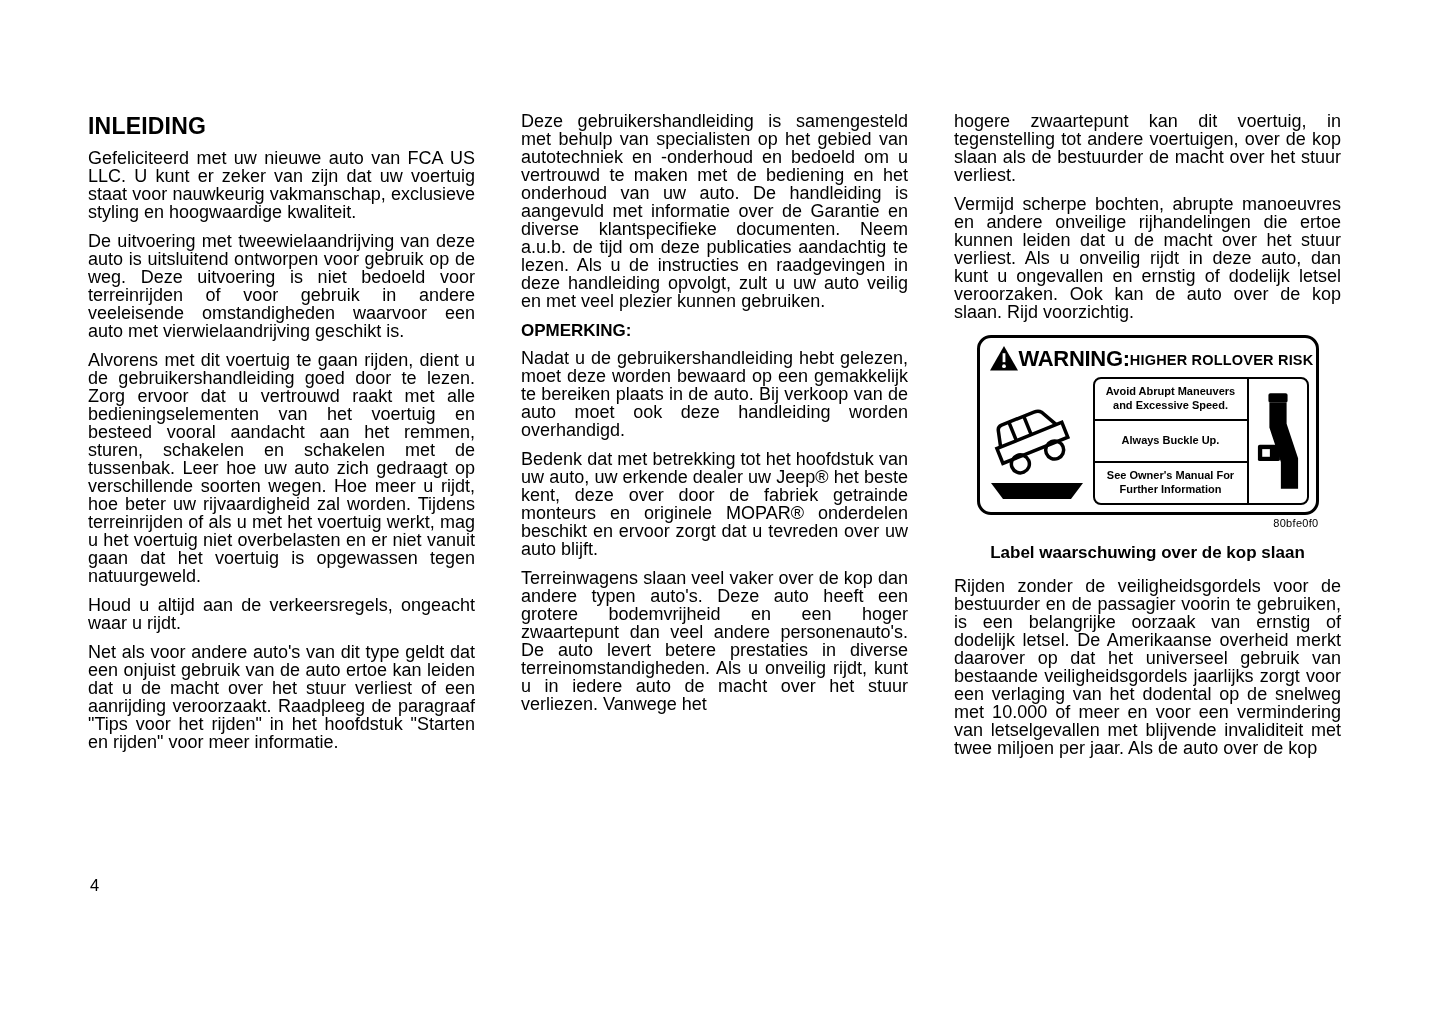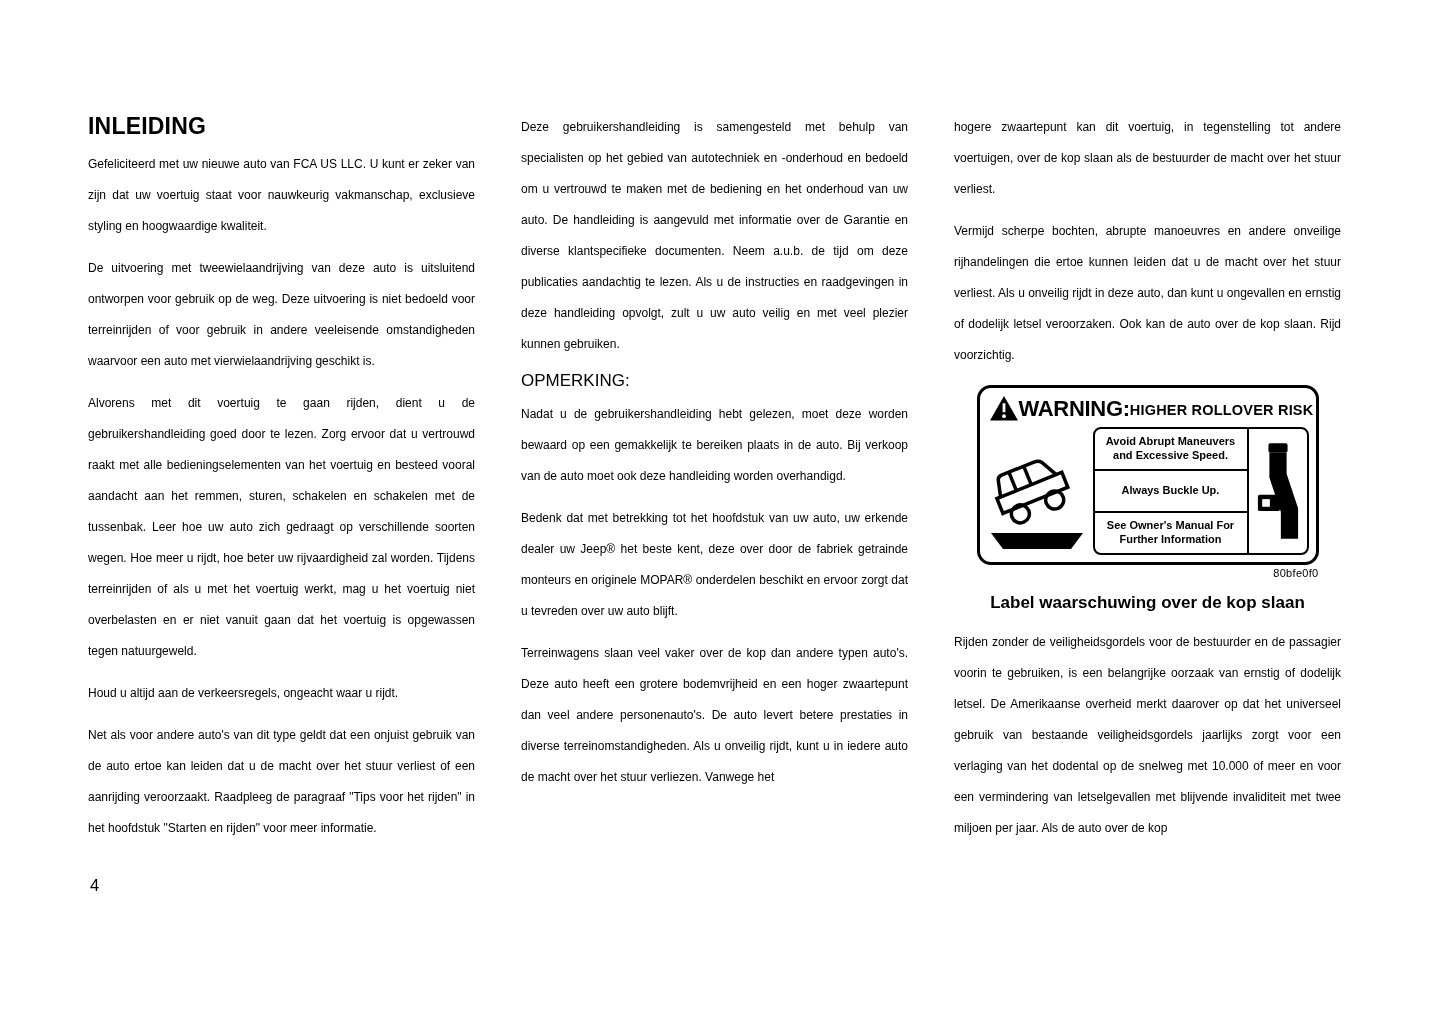--- a/index.html
+++ b/index.html
@@ -16,42 +16,42 @@
   .columns {
     position: absolute;
     left: 88px;
     top: 112px;
     width: 1253px;
     display: flex;
     gap: 46px;
   }
   .col { width: 387px; flex: 0 0 387px; }
   .col p {
-    font-size: 12px;
-    line-height: 31px;
+    font-size: 18px;
+    line-height: 18px;
     text-align: justify;
     margin: 0 0 11px 0;
   }
   h1.section-heading {
     font-size: 23px;
     font-weight: bold;
     line-height: 1.25;
     margin: 0 0 8px 0;
     letter-spacing: 0.2px;
   }
   h2.section-heading {
     font-size: 23px;
     font-weight: bold;
     line-height: 1.28;
     margin: 16px 0 10px 0;
     letter-spacing: 0.2px;
   }
   h3.note-heading {
     font-size: 17px;
-    font-weight: normal;
+    font-weight: bold;
     margin: 4px 0 8px 0;
   }
   .bold-para { font-weight: normal; }
   .page-number {
     position: absolute;
     left: 90px;
     top: 876px;
     font-size: 16.5px;
   }
 

